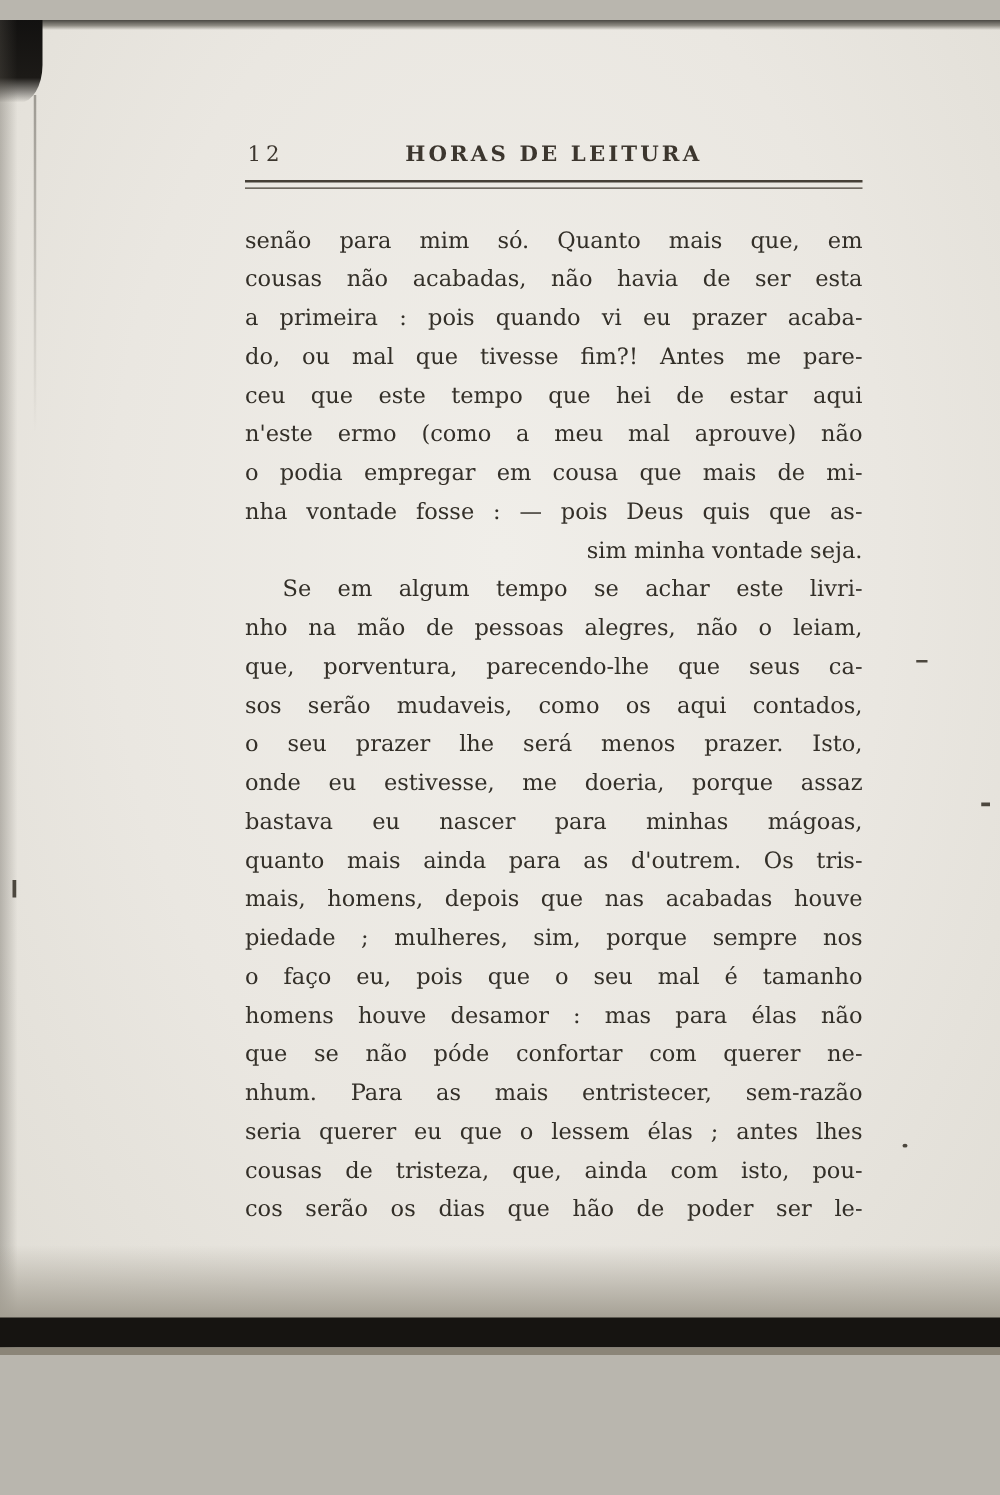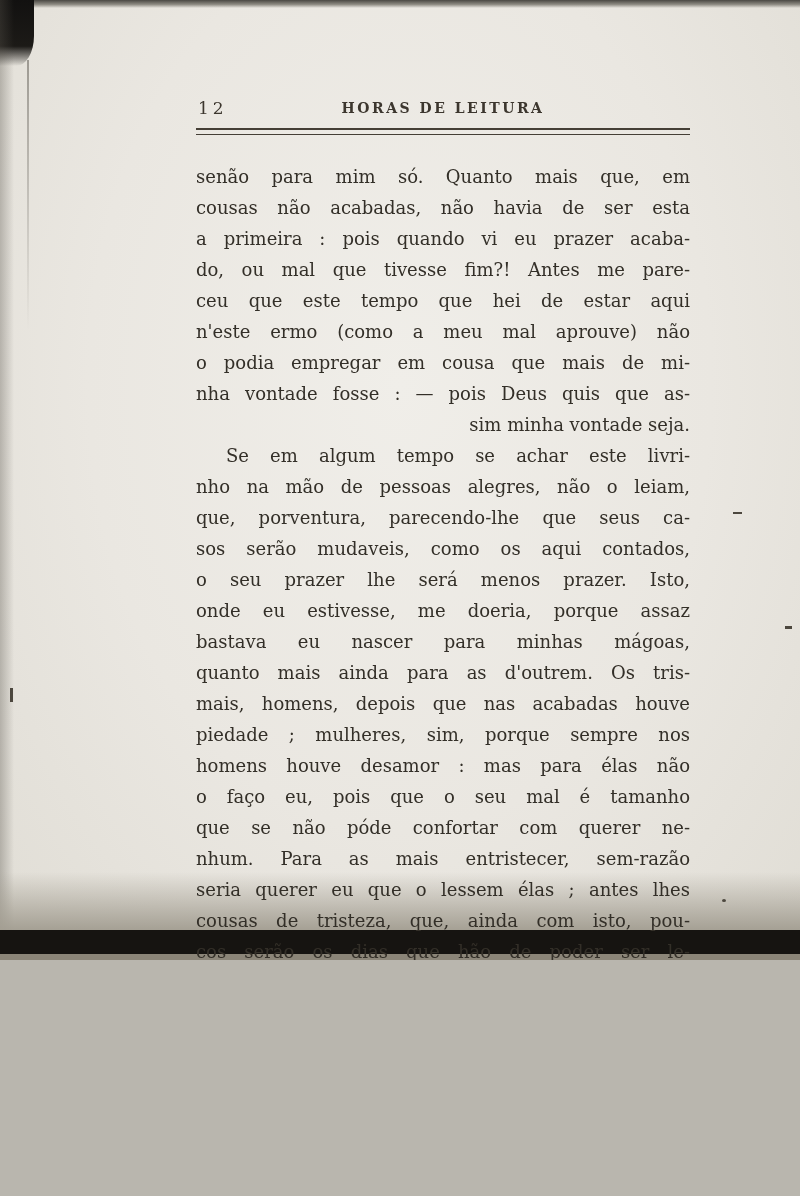--- a/index.html
+++ b/index.html
@@ -3,22 +3,22 @@
 <meta charset="utf-8">
 <style>
   html, body {
     margin: 0;
     padding: 0;
     background: #b9b6ae;
   }
   .page {
     position: relative;
     width: 800px;
-    height: 960px;
-    margin: 0 auto;
+    height: 1068px;
+    margin: 16px auto;
     background:
       radial-gradient(ellipse at 50% 40%, #f0eee9 0%, #eae7e1 55%, #e0ddd5 100%);
     overflow: hidden;
     font-family: "DejaVu Serif", "Liberation Serif", serif;
     color: #332f28;
   }
 
   
   .top-edge {
     position: absolute; top: 0; left: 0; right: 0; height: 8px;
@@ -70,21 +70,21 @@
   .page-number {
     position: absolute;
     left: 2px;
     top: 0;
     font-size: 17px;
     letter-spacing: 4px;
     color: #3c362e;
   }
   .head-title {
     display: inline-block;
-    font-size: 14px;
+    font-size: 17px;
     font-weight: 700;
     letter-spacing: 2.5px;
     color: #3c362e;
   }
   .rule {
     margin-top: 8px;
     height: 4px;
     border-top: 2px solid #453f36;
     border-bottom: 1px solid #453f36;
   }
@@ -146,22 +146,22 @@
           <div class="line just indent">Se em algum tempo se achar este livri-</div>
           <div class="line just">nho na mão de pessoas alegres, não o leiam,</div>
           <div class="line just">que, porventura, parecendo-lhe que seus ca-</div>
           <div class="line just">sos serão mudaveis, como os aqui contados,</div>
           <div class="line just">o seu prazer lhe será menos prazer. Isto,</div>
           <div class="line just">onde eu estivesse, me doeria, porque assaz</div>
           <div class="line just">bastava eu nascer para minhas mágoas,</div>
           <div class="line just">quanto mais ainda para as d'outrem. Os tris-</div>
           <div class="line just">mais, homens, depois que nas acabadas houve</div>
           <div class="line just">piedade ; mulheres, sim, porque sempre nos</div>
+          <div class="line just">o faço eu, pois que o seu mal é tamanho</div>
           <div class="line just">homens houve desamor : mas para élas não</div>
-          <div class="line just">o faço eu, pois que o seu mal é tamanho</div>
           <div class="line just">que se não póde confortar com querer ne-</div>
           <div class="line just">nhum. Para as mais entristecer, sem-razão</div>
           <div class="line just">seria querer eu que o lessem élas ; antes lhes</div>
           <div class="line just">cousas de tristeza, que, ainda com isto, pou-</div>
           <div class="line just">cos serão os dias que hão de poder ser le-</div>
         </div>
       </div>
   </div>
 
 </div>

